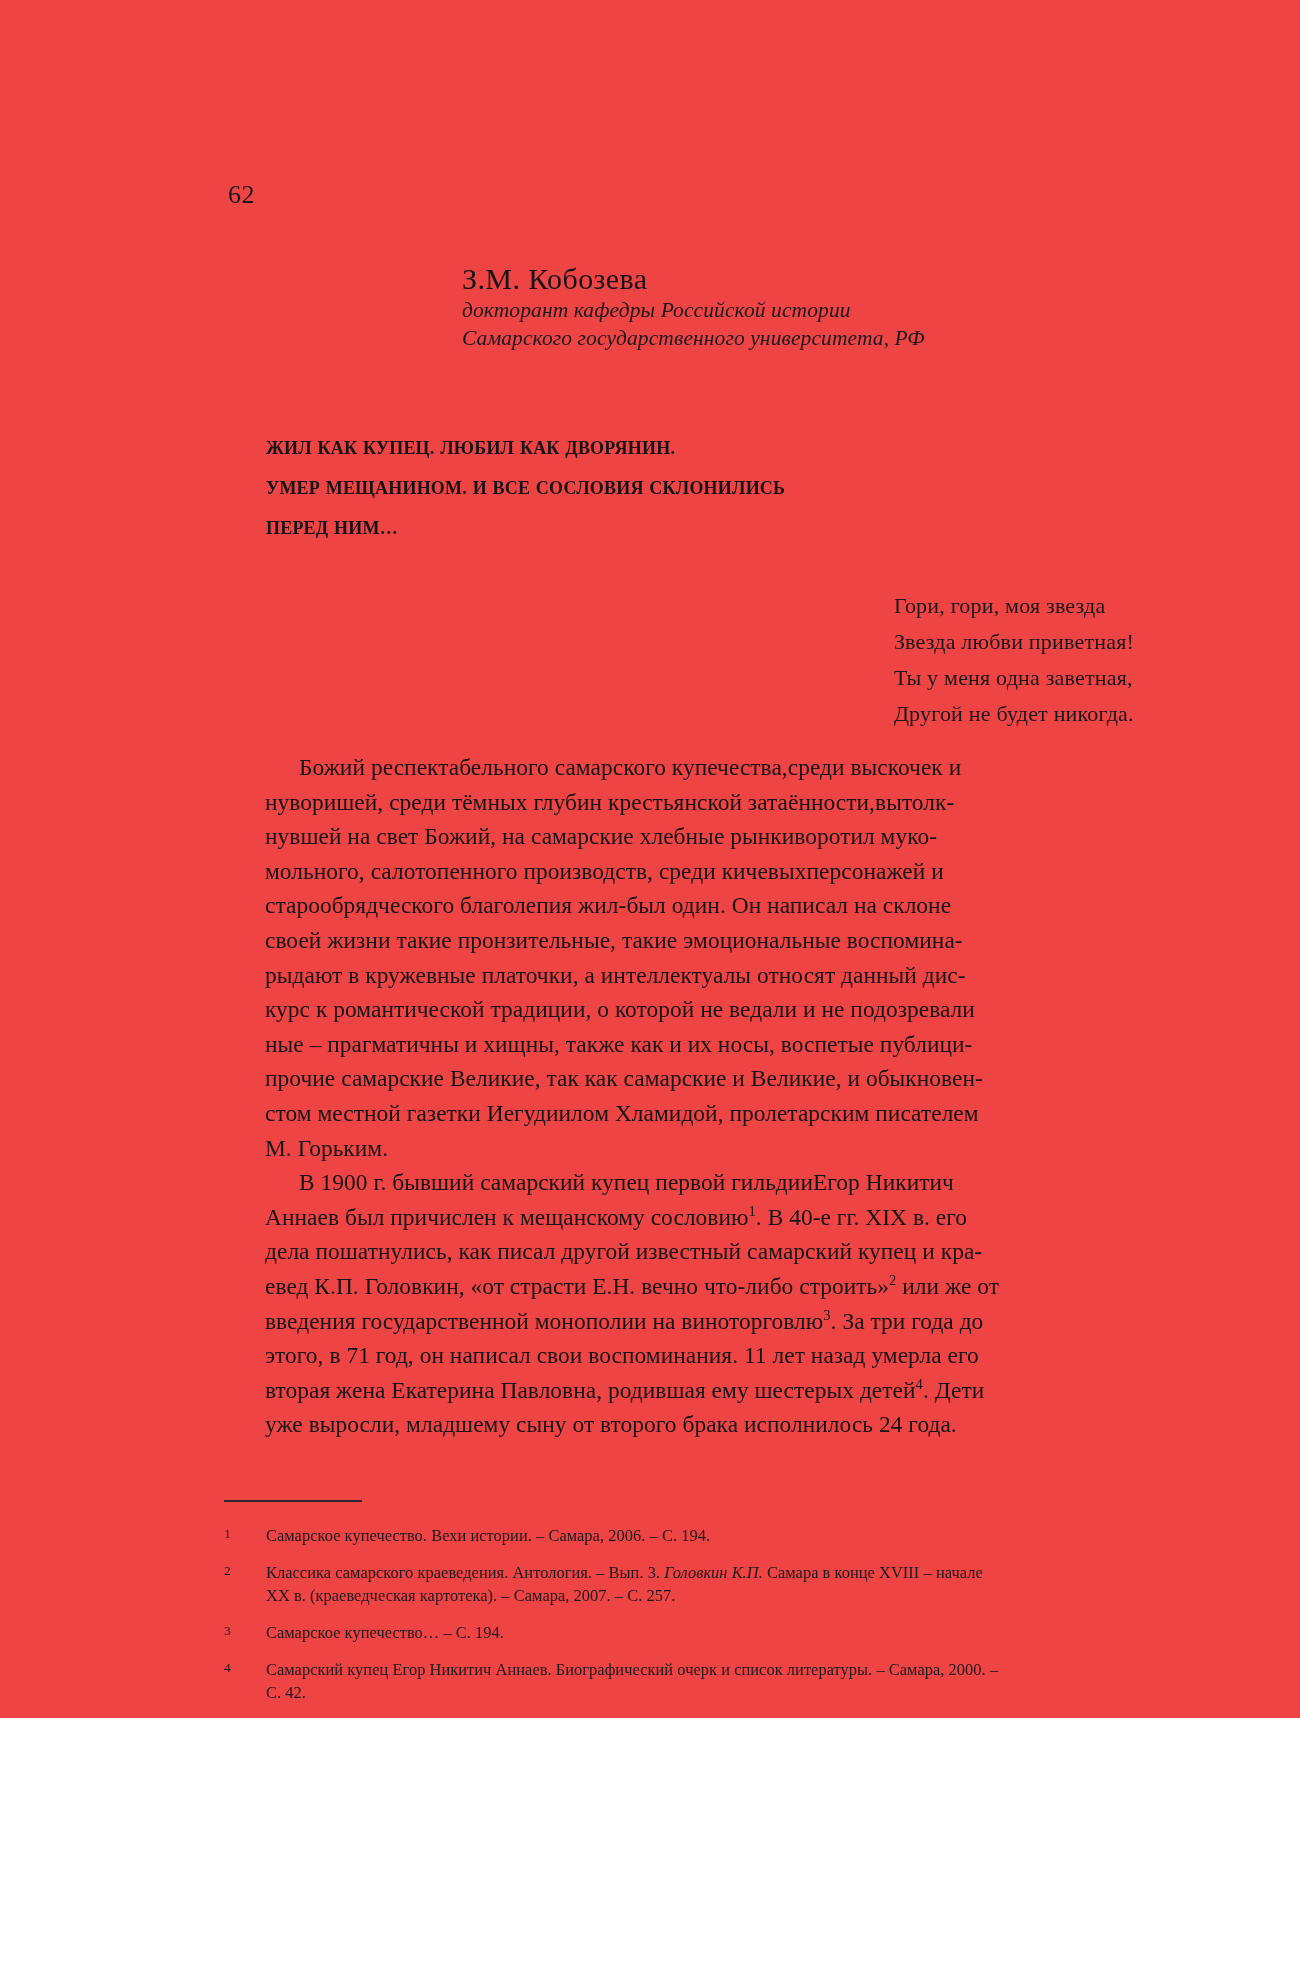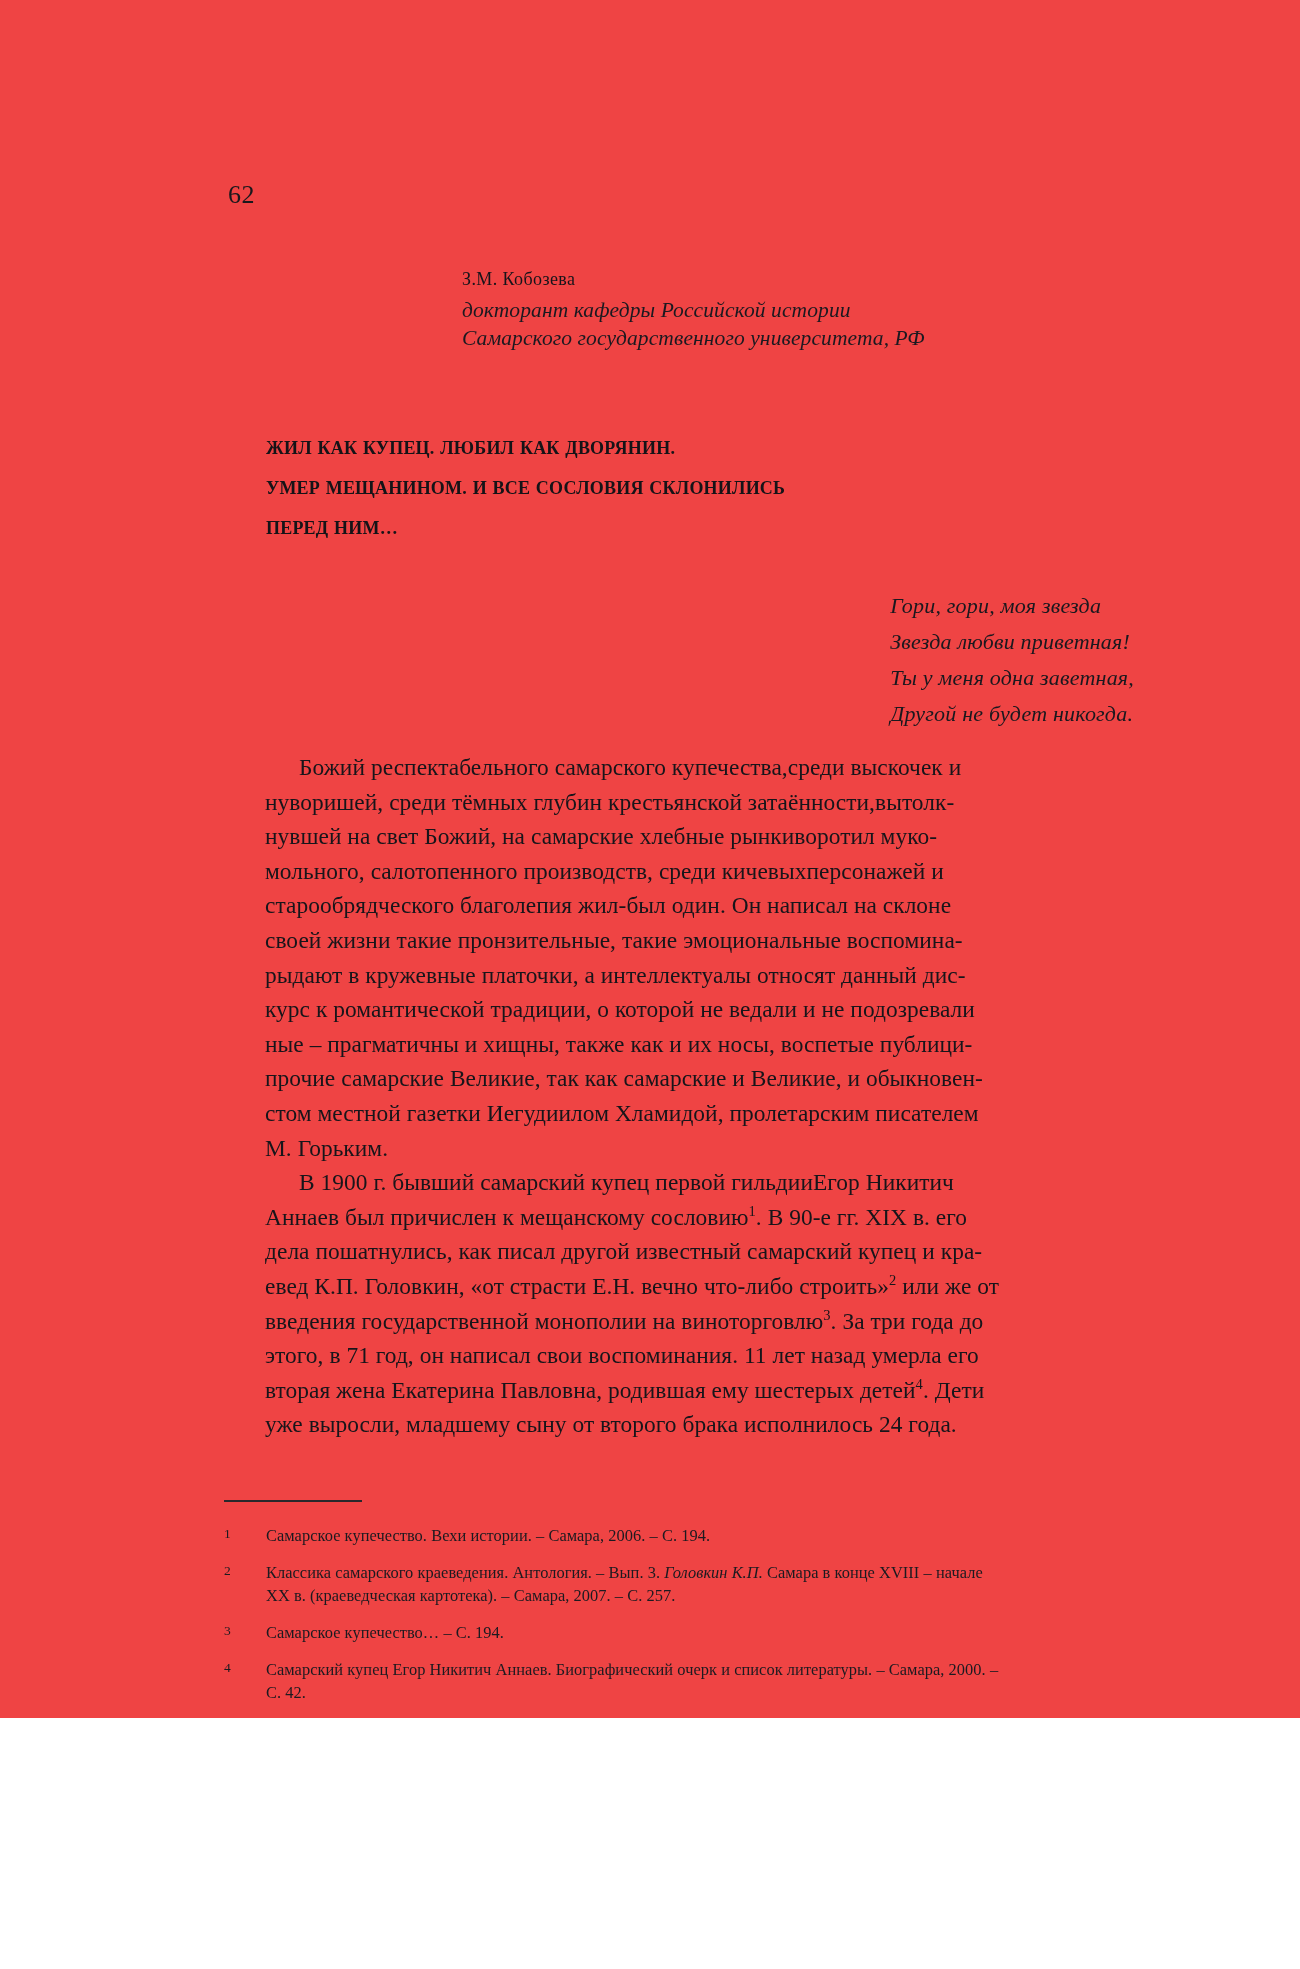--- a/index.html
+++ b/index.html
@@ -29,21 +29,21 @@
     color: #1a181c;
   }
   
   .author-block {
     position: absolute;
     left: 462px;
     top: 262px;
     width: 620px;
   }
   .author-name {
-    font-size: 18px;
+    font-size: 30px;
     line-height: 34px;
     letter-spacing: 0.4px;
     color: #16141a;
   }
   .affiliation {
     font-style: italic;
     font-size: 21.5px;
     line-height: 28px;
     letter-spacing: 0.1px;
     color: #1b1920;
@@ -60,21 +60,20 @@
     color: #151317;
     word-spacing: 1px;
   }
   .title-line { display: block; white-space: nowrap; }
   
   .epigraph {
     position: absolute;
     right: 166px;
     top: 588px;
     text-align: left;
-    font-style: italic;
     font-size: 22px;
     line-height: 36px;
     letter-spacing: 0.2px;
     color: #1a181e;
   }
   .epigraph div { white-space: nowrap; }
   
   .body-text {
     position: absolute;
     left: 265px;
@@ -196,21 +195,21 @@
       <span class="ln">прочие самарские Великие, так как самарские и Великие, и обыкновен-</span>
       <span class="ln">стом местной газетки Иегудиилом Хламидой, пролетарским писателем</span>
       <span class="ln">М. Горьким.</span>
     </p>
 
     <p class="para">
       <span class="ln j">
           <span><span class="indent"></span><span>В 1900 г. бывший самарский купец первой гильдии</span></span>
           <span>Егор Никитич</span>
         </span>
-      <span class="ln"><span>Аннаев был причислен к мещанскому сословию</span><sup>1</sup><span>. В 90-е гг. XIX в. его</span></span>
+      <span class="ln"><span>Аннаев был причислен к мещанскому сословию</span><sup>1</sup><span>. В 40-е гг. XIX в. его</span></span>
       <span class="ln">дела пошатнулись, как писал другой известный самарский купец и кра-</span>
       <span class="ln"><span>евед К.П. Головкин, «от страсти Е.Н. вечно что-либо строить»</span><sup>2</sup><span> или же от</span></span>
       <span class="ln"><span>введения государственной монополии на виноторговлю</span><sup>3</sup><span>. За три года до</span></span>
       <span class="ln">этого, в 71 год, он написал свои воспоминания. 11 лет назад умерла его</span>
       <span class="ln"><span>вторая жена Екатерина Павловна, родившая ему шестерых детей</span><sup>4</sup><span>. Дети</span></span>
       <span class="ln">уже выросли, младшему сыну от второго брака  исполнилось 24 года.</span>
     </p>
 
   </div>
 

